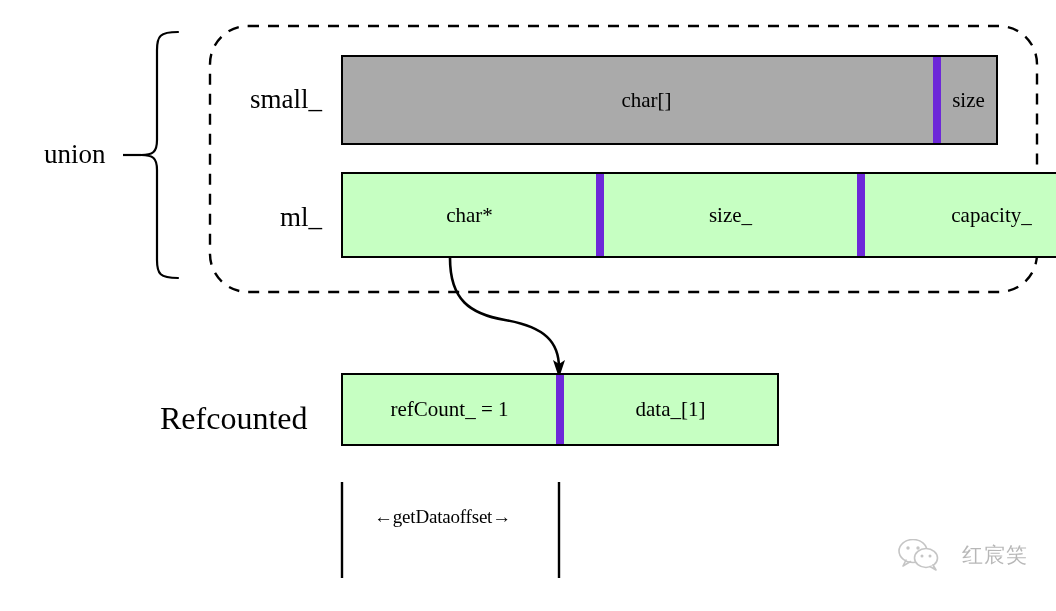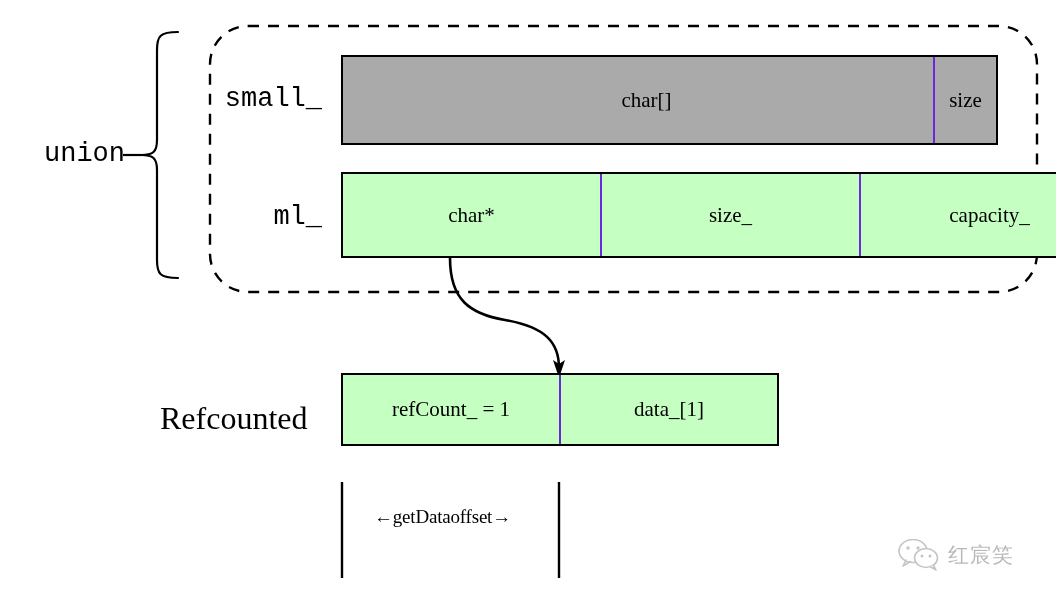--- a/index.html
+++ b/index.html
@@ -27,21 +27,20 @@
   
   .lbl {
     position: absolute;
     white-space: nowrap;
     color: #000;
     font-family: "Liberation Serif", "DejaVu Serif", serif;
   }
   .side-label {
     font-size: 27px;
     line-height: 1;
-    font-family: Liberation Mono, monospace;
   }
   .union-label {
     font-size: 27px;
     left: 44px;
     top: 141px;
   }
   .small-label {
     right: 734px;           
     top: 86px;
   }
@@ -65,21 +64,21 @@
   }
   .cell {
     box-sizing: border-box;
     display: flex;
     align-items: center;
     justify-content: center;
     font-size: 21px;
     font-family: "Liberation Serif", "DejaVu Serif", serif;
     color: #000;
   }
-  .cell + .cell { border-left: 2px solid #6d28d9; }
+  .cell + .cell { border-left: 8px solid #6d28d9; }
 
   #small-box {
     left: 341px;
     top: 55px;
     width: 657px;
     height: 90px;
     background: #aaaaaa;
   }
   #small-box .cell { background: #aaaaaa; }
   #small-cell-chars { flex: 0 0 590px; padding-left: 17px; }
@@ -114,21 +113,21 @@
     letter-spacing: -0.2px;
   }
 
   
   #watermark {
     position: absolute;
     left: 897px;
     top: 539px;
     display: flex;
     align-items: center;
-    gap: 7px;
+    gap: 21px;
     opacity: 0.42;
   }
   #watermark .wm-text {
     font-size: 21px;
     color: #555;
     letter-spacing: 1px;
     font-family: "DejaVu Sans", sans-serif;
   }
 </style>
 </head>

